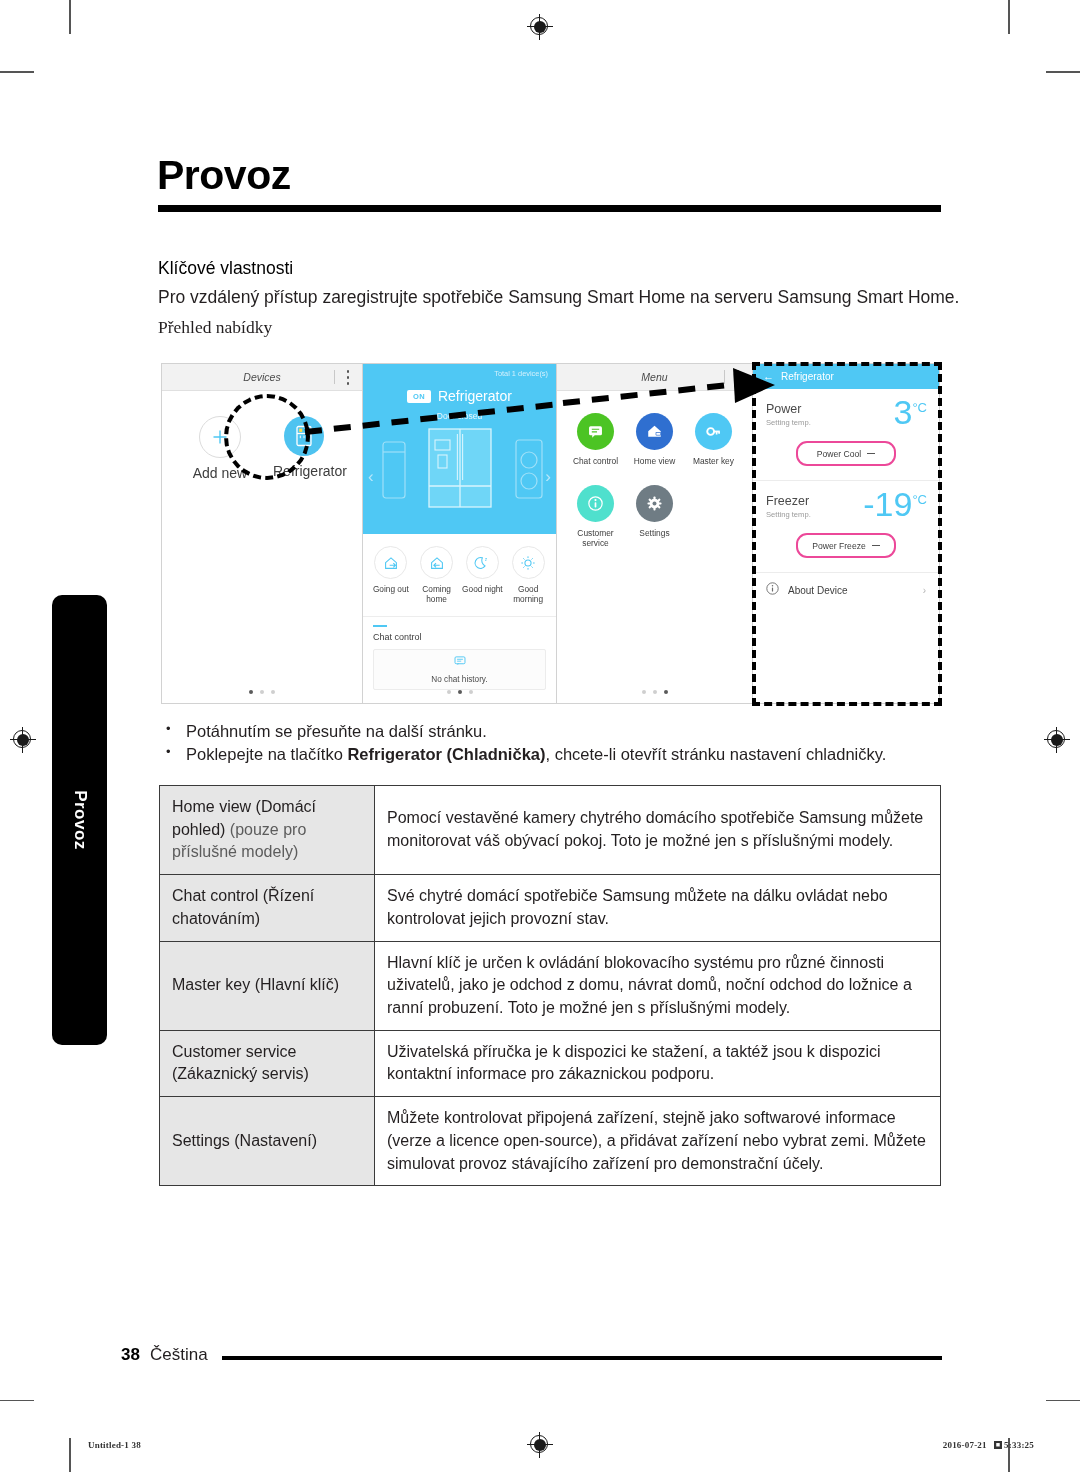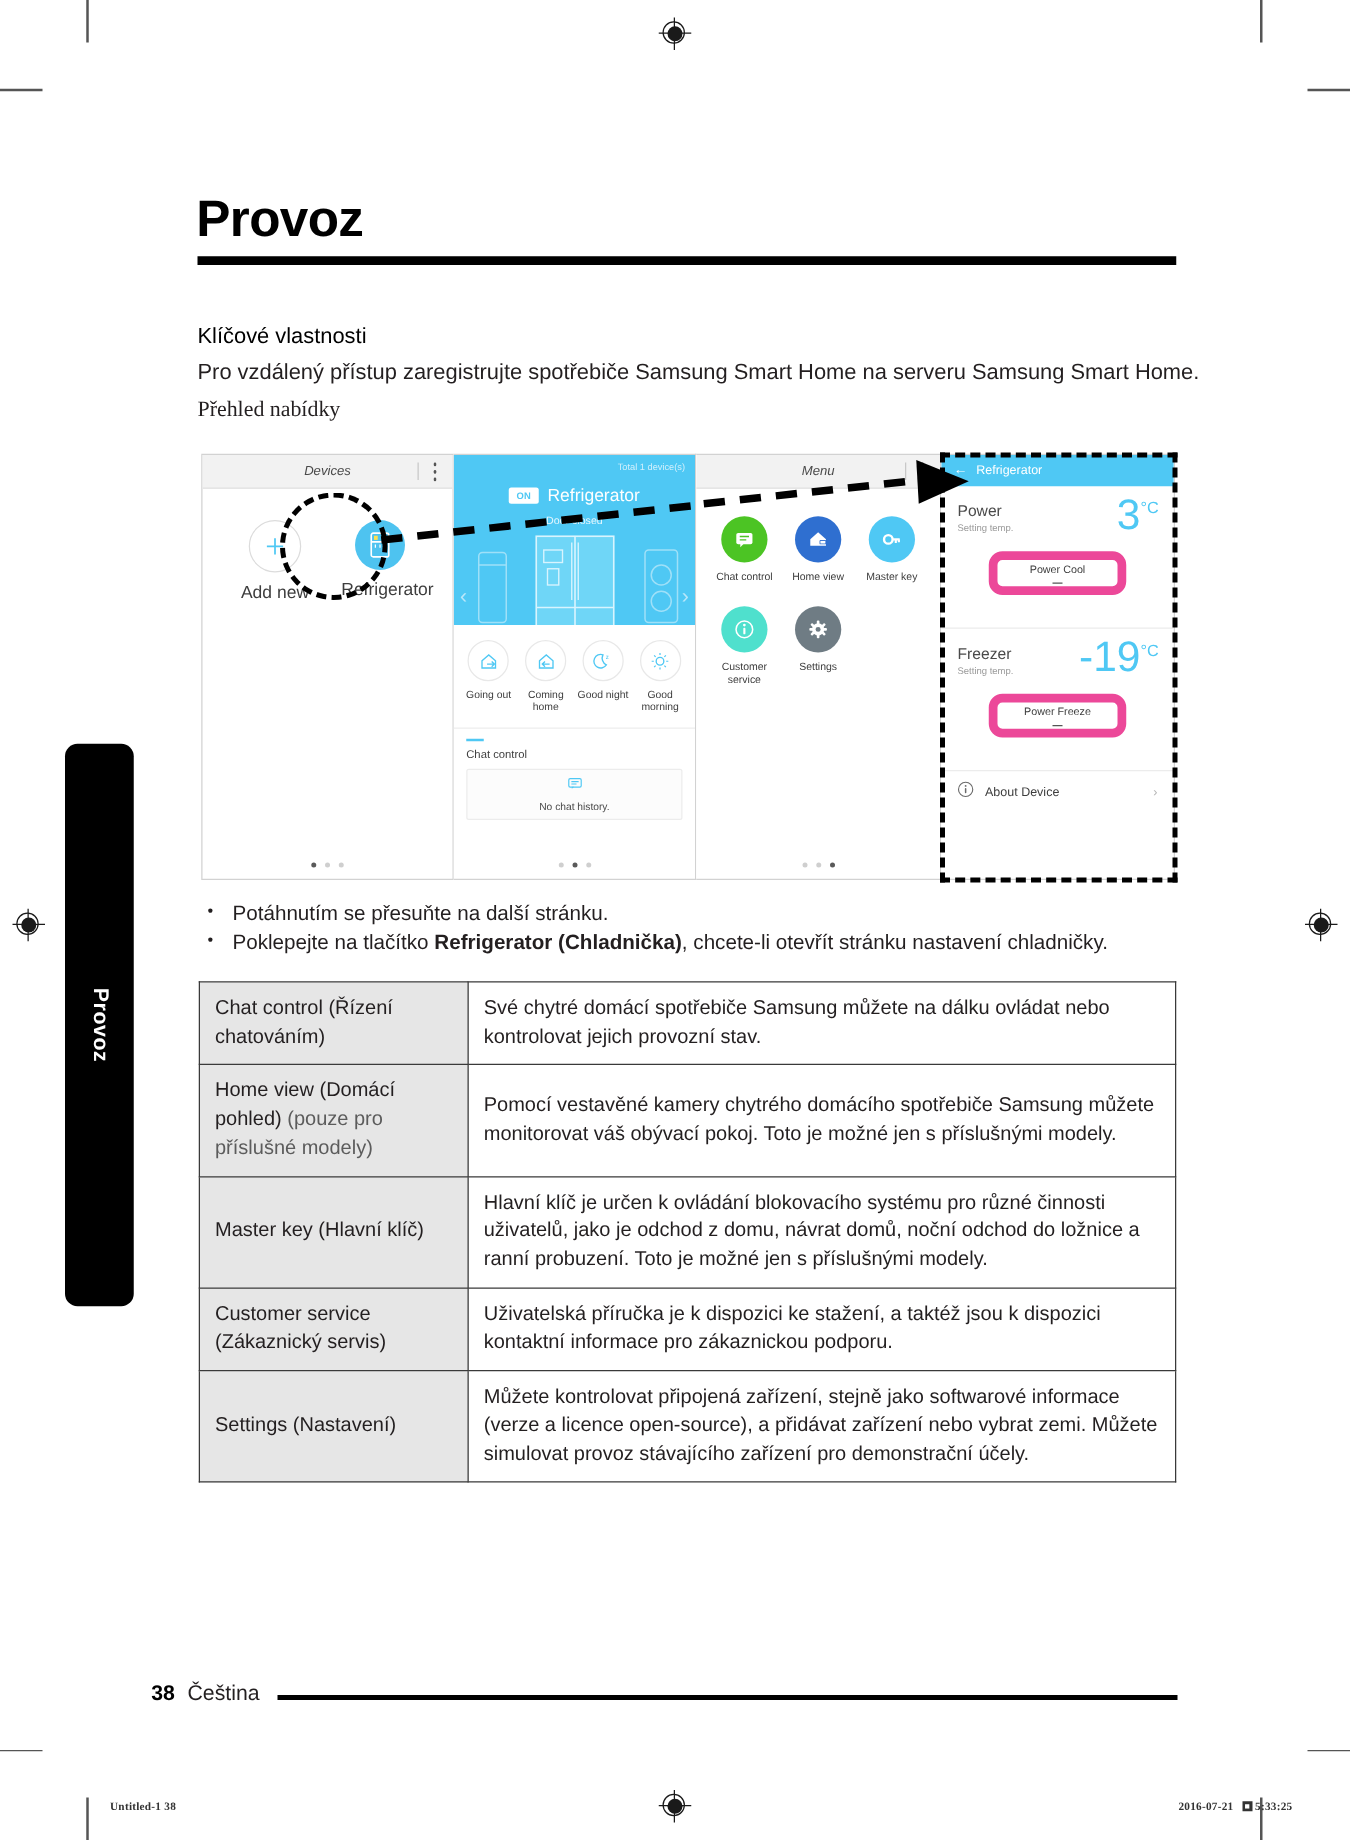--- a/index.html
+++ b/index.html
@@ -150,21 +150,21 @@
     margin: 0 auto 7px auto;
     display: flex; align-items: center; justify-content: center;
   }
   .dev-circle.add { border: 1px solid #dcdcdc; background: #fff; }
   .dev-circle.fridge { background: #4ec3f0; }
   .dev-label { font-size: 14px; color: #3d3d3d; }
 
   
   .p2-hero {
     position: relative;
-    height: 136px;
+    height: 170px;
     background: #4fc8f4;
     overflow: hidden;
   }
   .p2-total {
     position: absolute; right: 8px; top: 5px;
     font-size: 7.4px; color: #d3f0fc;
   }
   .p2-title-row {
     position: absolute; left: 0; right: 0; top: 24px;
     display: flex; align-items: center; justify-content: center; gap: 7px;
@@ -248,26 +248,26 @@
   .temp-block + .temp-block { border-top: 1px solid #ececec; }
   .tb-name { font-size: 12.5px; color: #4a4a4a; }
   .tb-sub { font-size: 7.6px; color: #9a9a9a; margin-top: 2px; }
   .tb-val {
     position: absolute; right: 12px; top: 6px;
     color: #4fc8f4; font-weight: 300;
     font-size: 34px; line-height: 1;
   }
   .tb-val sup { font-size: 13px; vertical-align: super; }
   .pbtn {
-    margin: 14px auto 12px auto;
+    margin: 14px auto 0 auto;
     width: 96px; height: 21px;
-    border: 7px solid #ec4899; border-radius: 11px;
+    border: 2px solid #ec4899; border-radius: 11px;
     background: #fff;
     display: flex; align-items: center; justify-content: center; gap: 6px;
-    font-size: 8.6px; color: #3d3d3d; flex-direction: column;
+    font-size: 8.6px; color: #3d3d3d;
   }
   .pbtn .dash { width: 8px; height: 1.4px; background: #555; display: block; }
   .about-row {
     border-top: 1px solid #ececec;
     height: 34px; display: flex; align-items: center;
     padding: 0 12px; gap: 8px; position: relative;
   }
   .about-row .lbl { font-size: 10px; color: #3d3d3d; }
   .about-row .chev { position: absolute; right: 13px; color: #b5b5b5; font-size: 10px; }
 
@@ -687,26 +687,26 @@
   </svg>
 
   <div class="bullets">
     <div class="bullet"><span>Potáhnutím se přesuňte na další stránku.</span></div>
     <div class="bullet"><span>Poklepejte na tlačítko </span><b>Refrigerator (Chladnička)</b><span>, chcete-li otevřít stránku nastavení chladničky.</span></div>
   </div>
 
   <table class="tbl">
     <tbody>
       <tr>
+        <td class="k"><span>Home view (Domácí pohled) </span><span class="muted">(pouze pro příslušné modely)</span></td>
+        <td>Pomocí vestavěné kamery chytrého domácího spotřebiče Samsung můžete monitorovat váš obývací pokoj. Toto je možné jen s příslušnými modely.</td>
+      </tr>
+      <tr>
         <td class="k"><span>Chat control (Řízení chatováním)</span><span class="muted"></span></td>
         <td>Své chytré domácí spotřebiče Samsung můžete na dálku ovládat nebo kontrolovat jejich provozní stav.</td>
-      </tr>
-      <tr>
-        <td class="k"><span>Home view (Domácí pohled) </span><span class="muted">(pouze pro příslušné modely)</span></td>
-        <td>Pomocí vestavěné kamery chytrého domácího spotřebiče Samsung můžete monitorovat váš obývací pokoj. Toto je možné jen s příslušnými modely.</td>
       </tr>
       <tr>
         <td class="k"><span>Master key (Hlavní klíč)</span><span class="muted"></span></td>
         <td>Hlavní klíč je určen k ovládání blokovacího systému pro různé činnosti uživatelů, jako je odchod z domu, návrat domů, noční odchod do ložnice a ranní probuzení. Toto je možné jen s příslušnými modely.</td>
       </tr>
       <tr>
         <td class="k"><span>Customer service (Zákaznický servis)</span><span class="muted"></span></td>
         <td>Uživatelská příručka je k dispozici ke stažení, a taktéž jsou k dispozici kontaktní informace pro zákaznickou podporu.</td>
       </tr>
       <tr>

